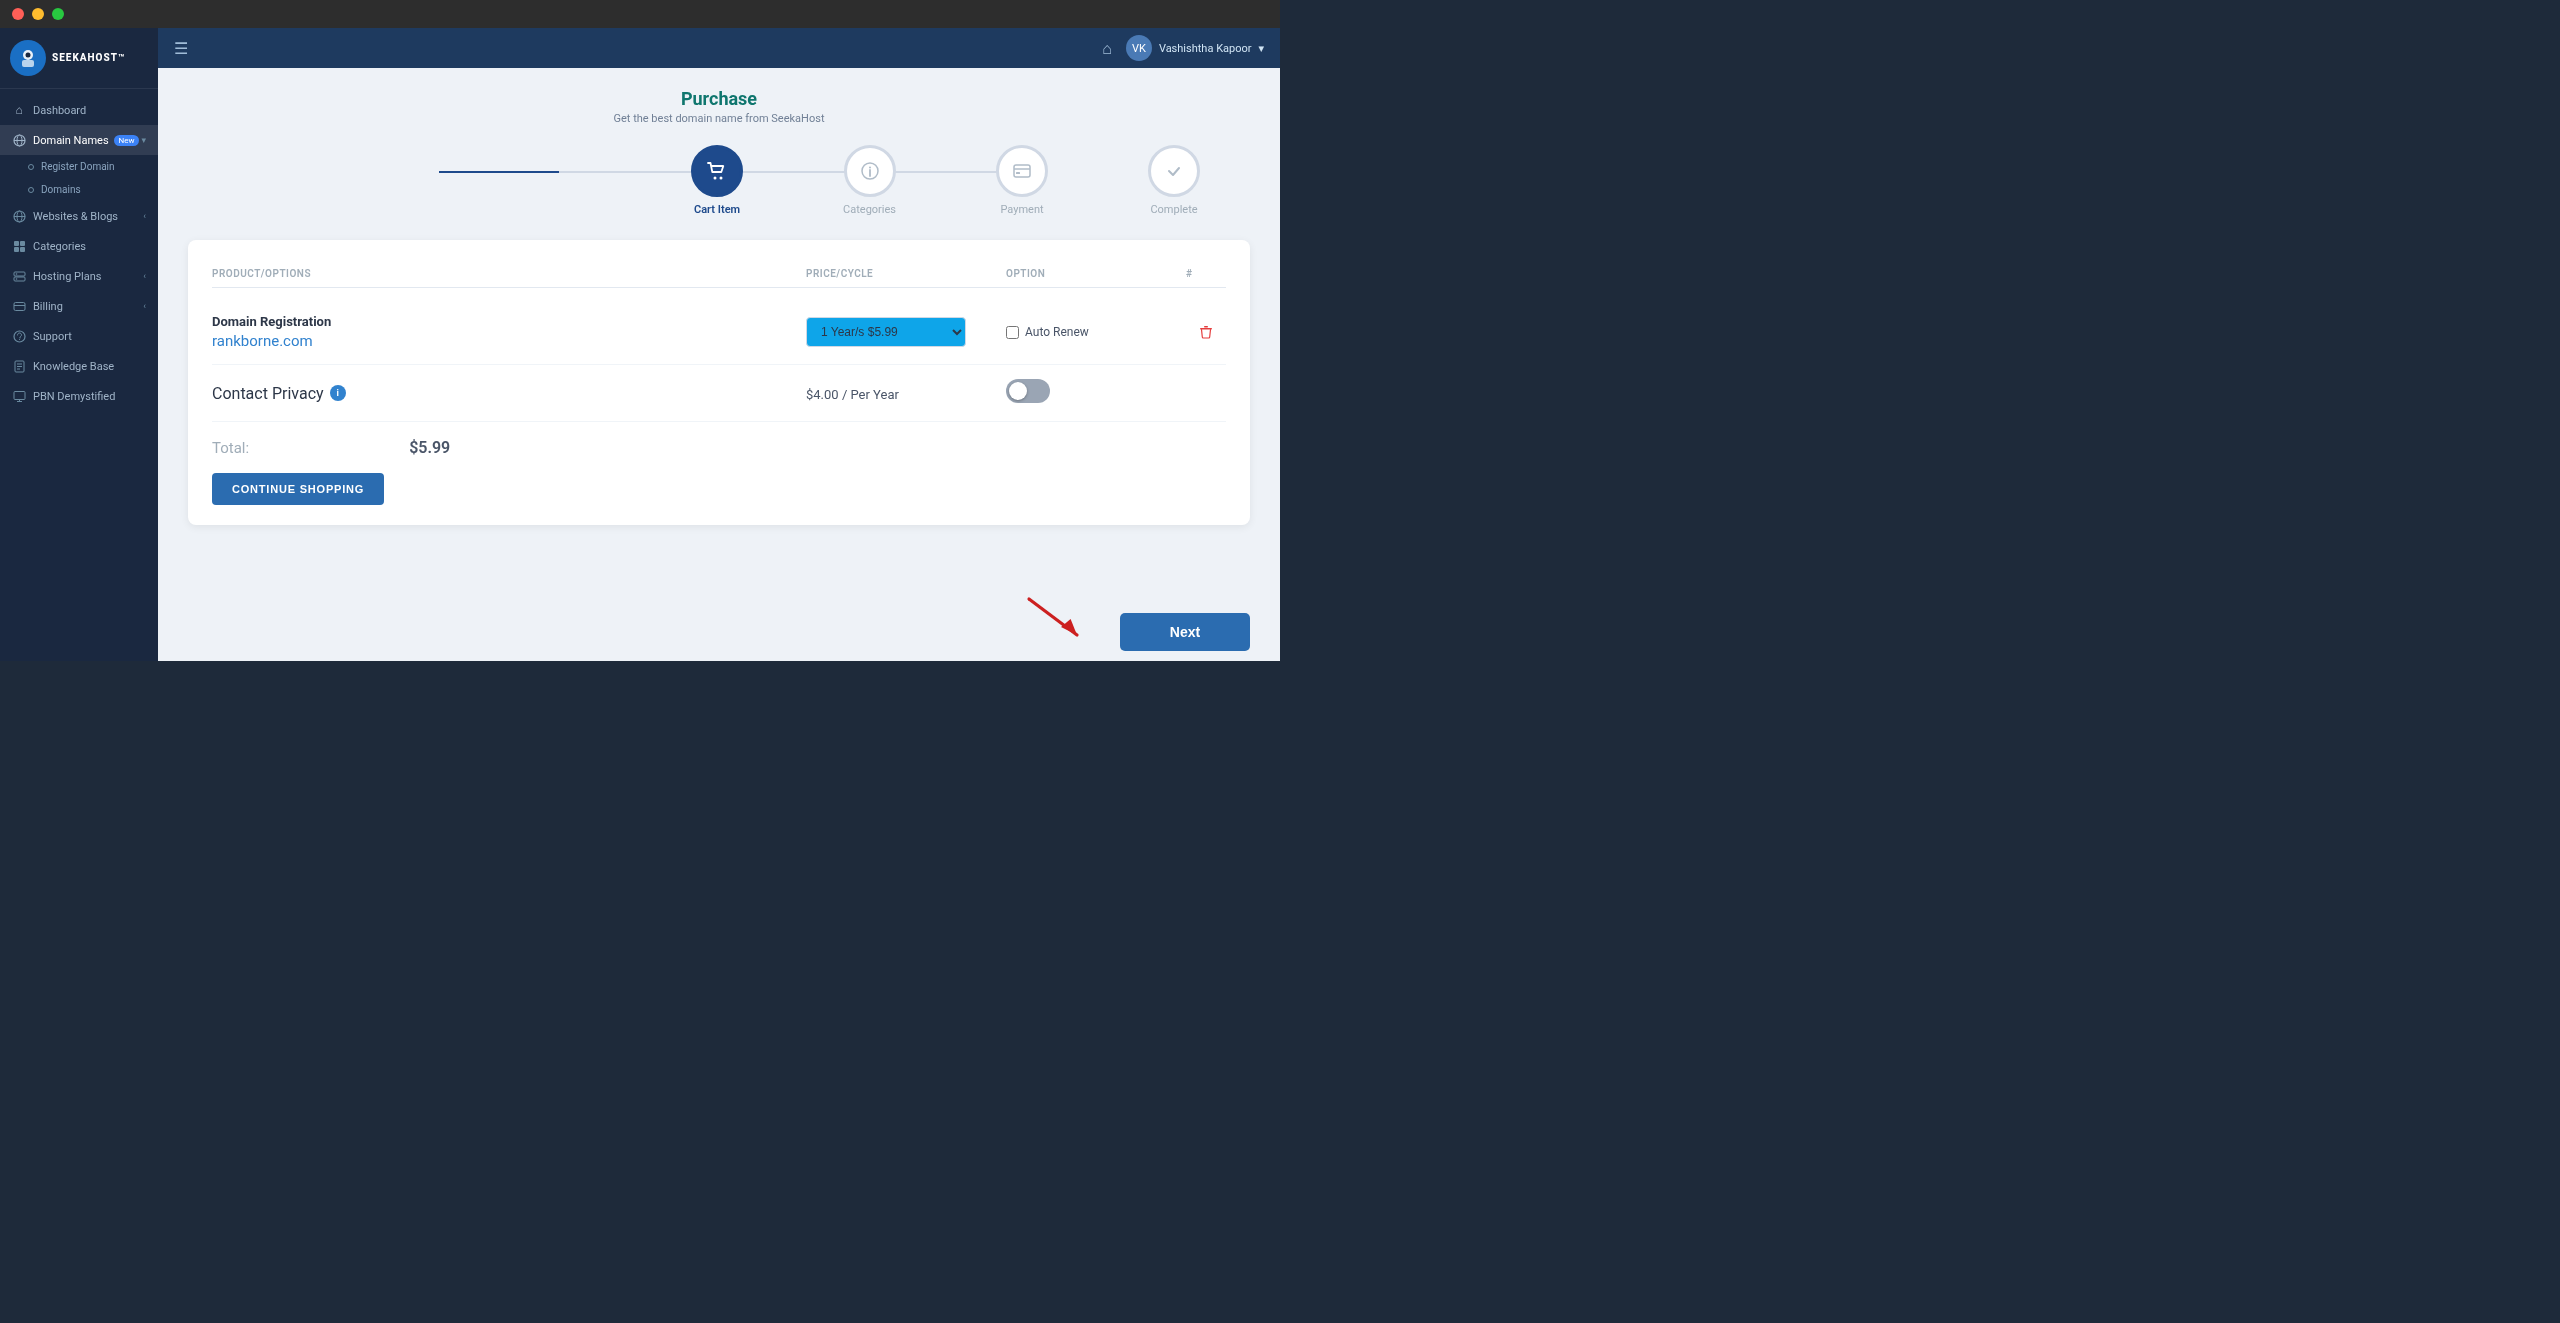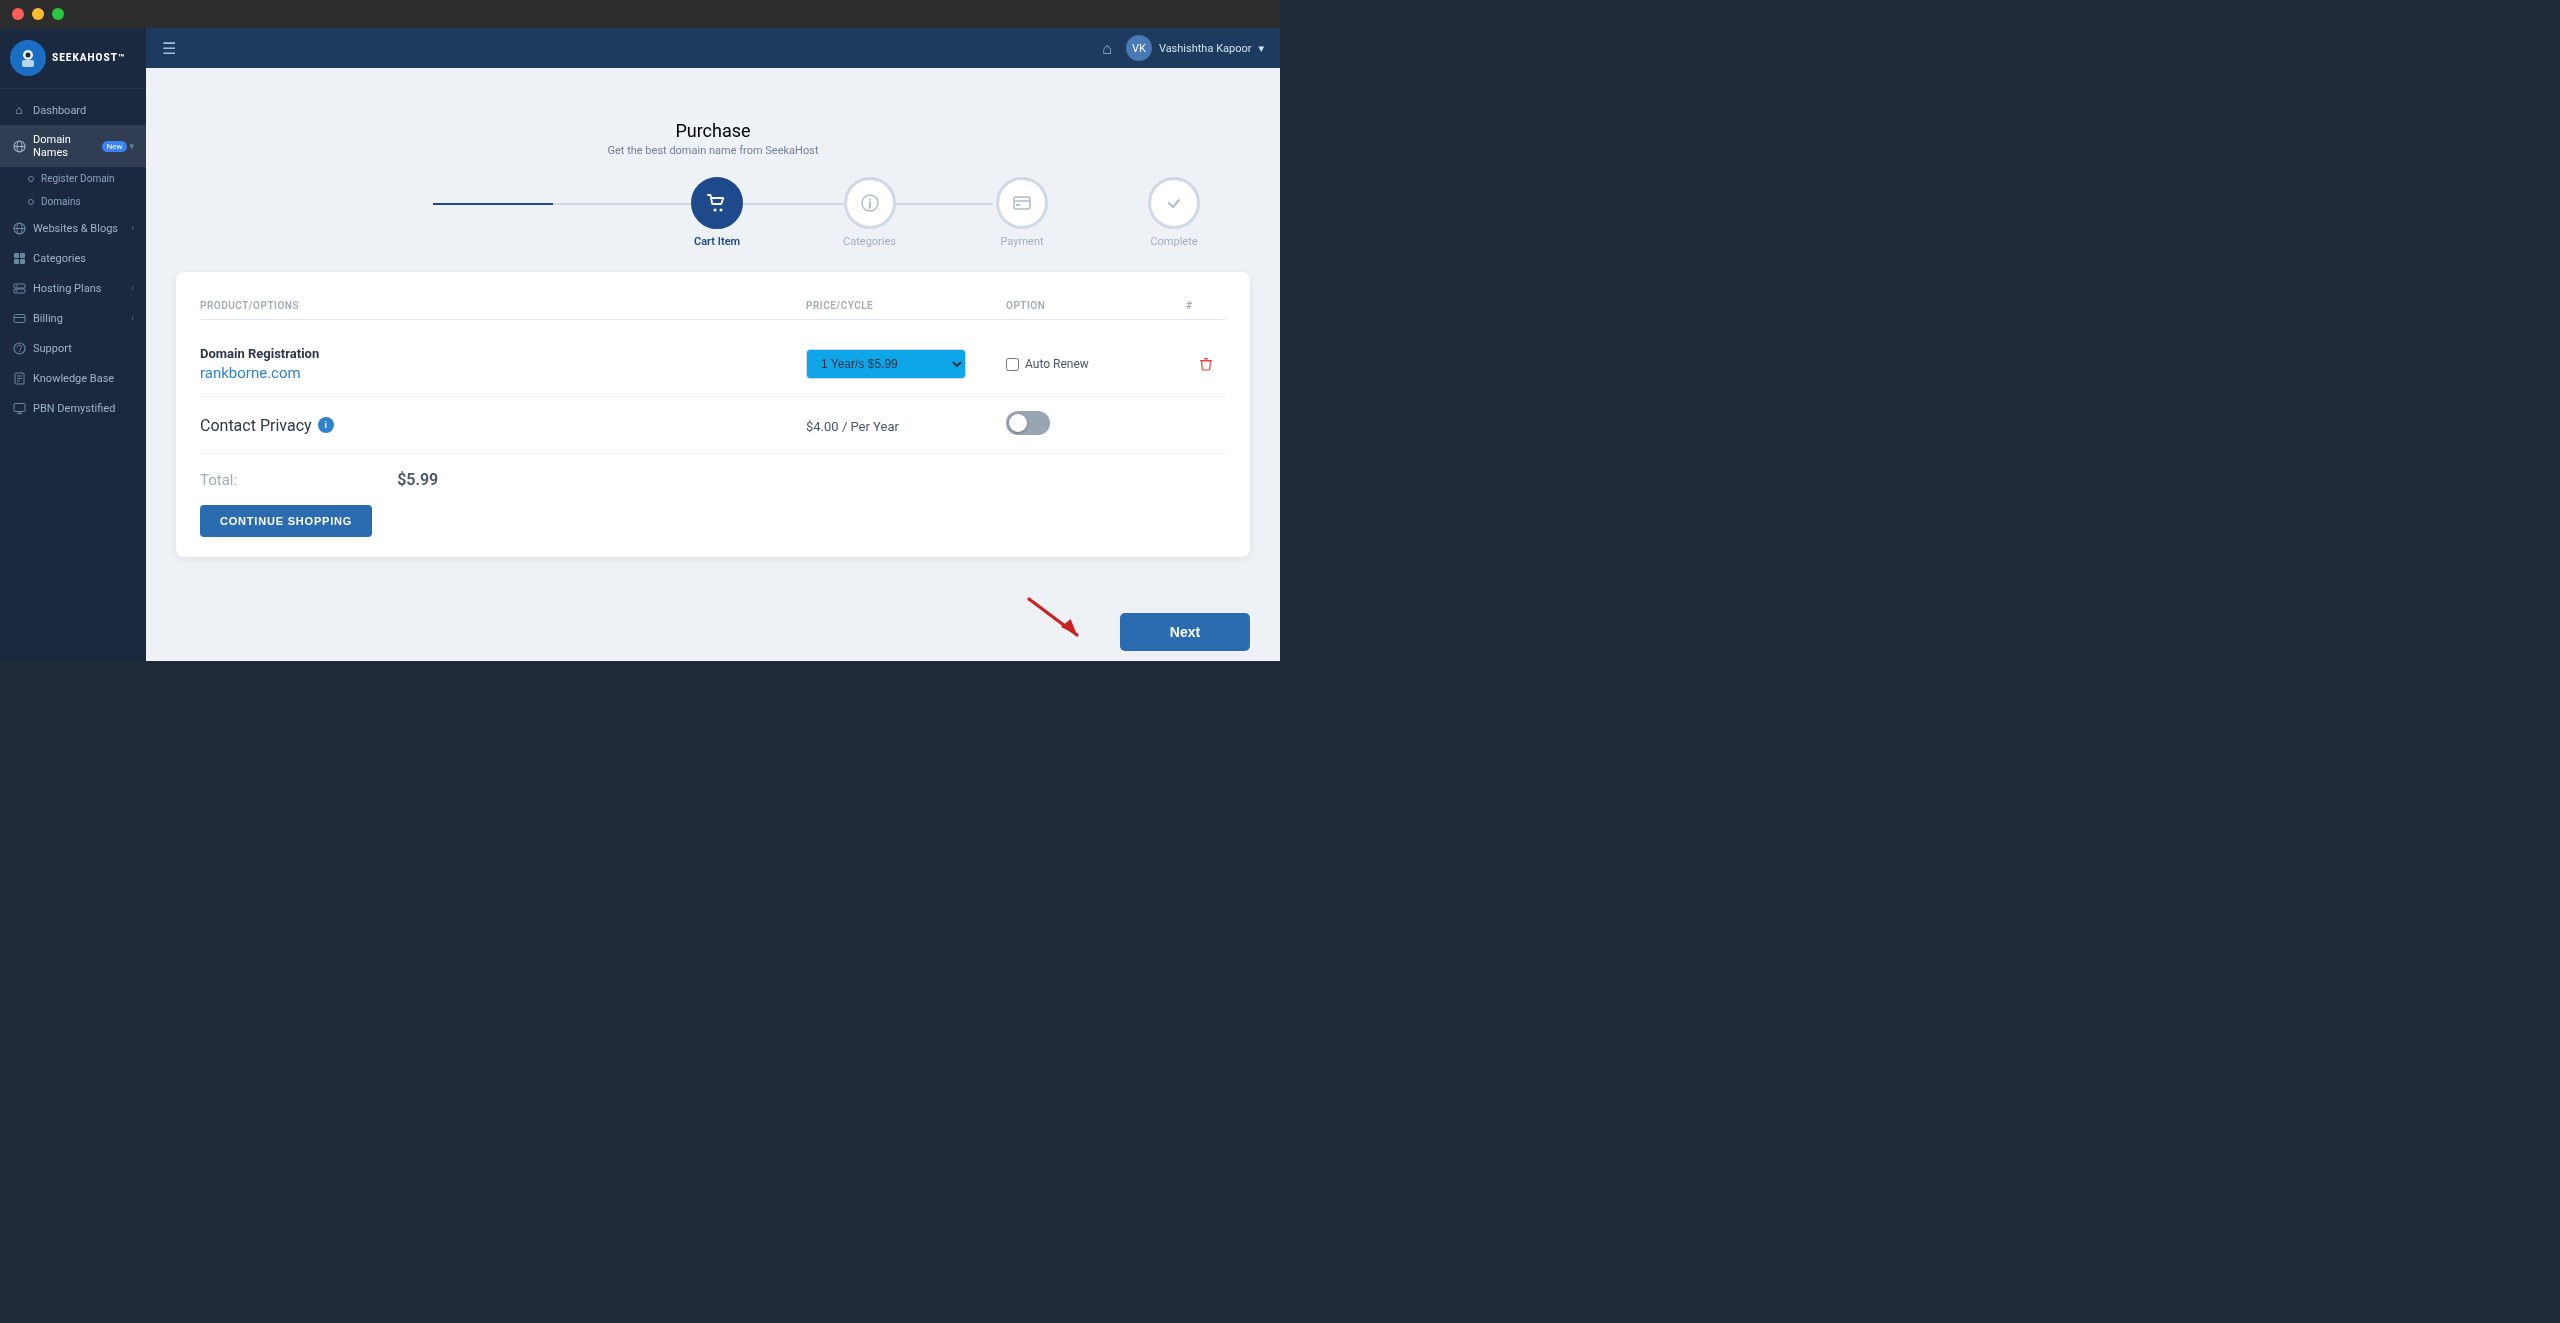--- a/index.html
+++ b/index.html
@@ -28,21 +28,21 @@
     .tl-yellow { background: #febc2e; }
     .tl-green { background: #28c840; }
 
     .app-container {
       display: flex;
       height: calc(661px - 28px);
     }
 
     
     .sidebar {
-      width: 146px;
+      width: 158px;
       background: #1a2840;
       color: #fff;
       display: flex;
       flex-direction: column;
       overflow: hidden;
       flex-shrink: 0;
     }
 
     .sidebar-logo {
       padding: 12px 10px;
@@ -168,23 +168,22 @@
       padding: 20px 30px;
     }
 
     
     .purchase-header {
       text-align: center;
       margin-bottom: 20px;
     }
     .purchase-title {
       font-size: 18px;
-      font-weight: 400;
-      color: #000000;
-      margin-top: 32px;
+      font-weight: 700;
+      color: #0f766e;
     }
     .purchase-subtitle {
       font-size: 11px;
       color: #718096;
       margin-top: 3px;
     }
 
     
     .stepper {
       display: flex;

